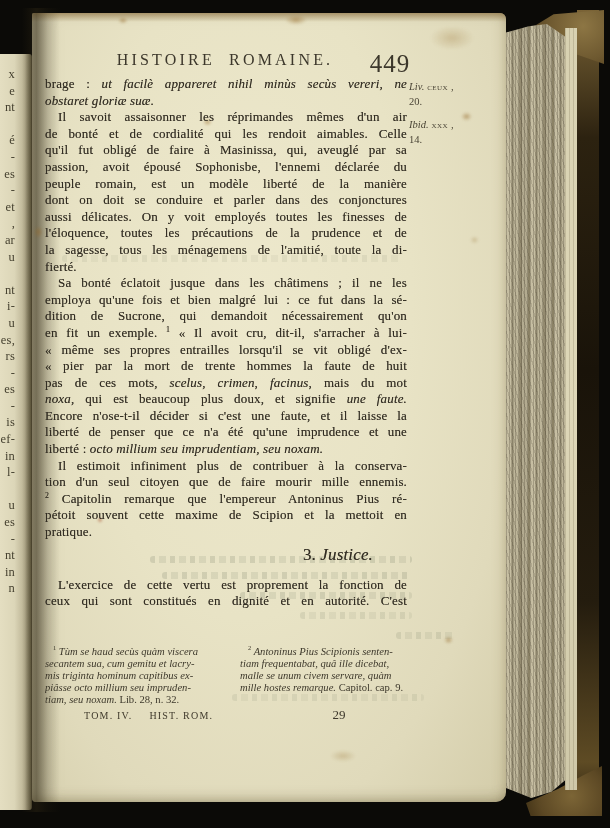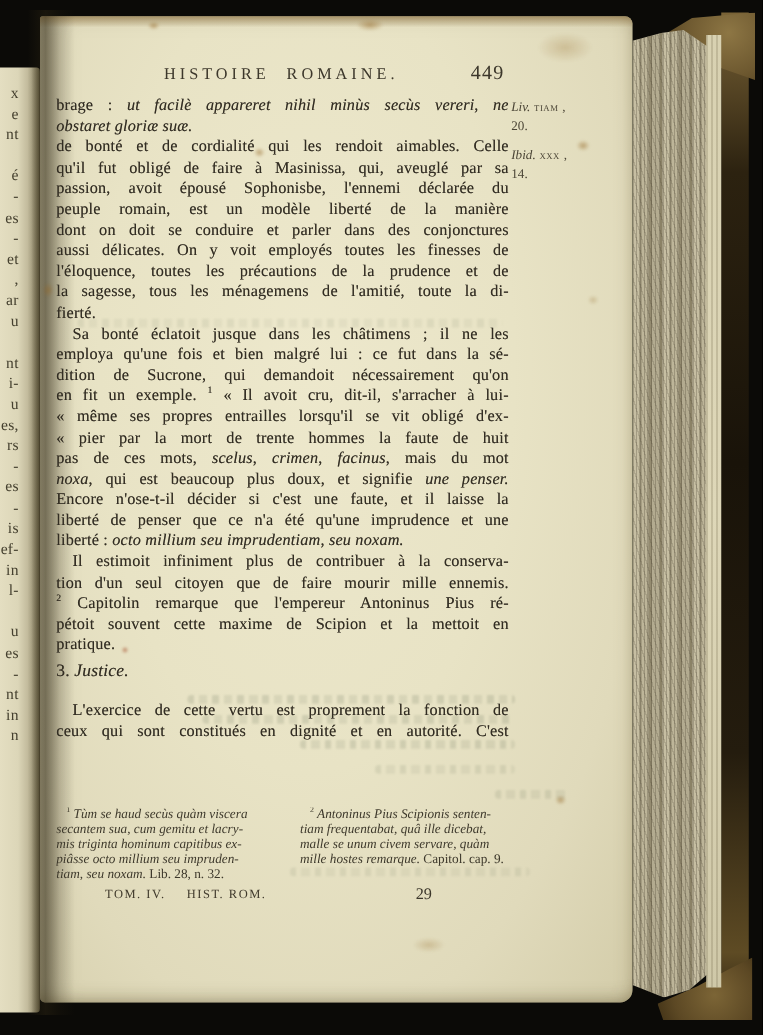--- a/index.html
+++ b/index.html
@@ -69,42 +69,42 @@
   .fox{position:absolute;z-index:5;pointer-events:none;filter:blur(1px);
     background:radial-gradient(closest-side,rgba(148,104,40,.5),rgba(148,104,40,0));}
   .fox.red{background:radial-gradient(closest-side,rgba(158,62,28,.55),rgba(158,62,28,0));}
   .fox.soft{background:radial-gradient(closest-side,rgba(150,112,48,.28),rgba(150,112,48,0));}
   .ghost{position:absolute;z-index:5;height:7px;border-radius:3px;pointer-events:none;
     filter:blur(.7px);opacity:.55;
     background:repeating-linear-gradient(90deg,rgba(104,114,90,.34) 0 5px,rgba(104,114,90,0) 5px 9px,rgba(104,114,90,.24) 9px 16px,rgba(104,114,90,0) 16px 20px);}
   
   .running-title{
     position:absolute;left:45px;top:51px;width:360px;z-index:6;text-align:center;
-    font-size:13px;letter-spacing:3.2px;word-spacing:7px;color:#3c372b;
+    font-size:16px;letter-spacing:3.2px;word-spacing:7px;color:#3c372b;
   }
   .page-number{
     position:absolute;left:366px;top:50px;width:48px;z-index:6;text-align:center;
-    font-size:16px;color:#3c372b;letter-spacing:1px;
+    font-size:25px;color:#3c372b;letter-spacing:1px;
   }
   .margin-notes{
     position:absolute;left:409px;top:79px;width:60px;z-index:6;
     font-size:10.5px;line-height:15px;color:#4b4536;
   }
   .margin-notes .mn-line{height:15px;overflow:hidden;}
   .margin-notes .mn-line.gap{margin-top:8px;}
   .body-block{
     position:absolute;left:45px;top:76px;width:362px;z-index:6;
     font-size:13px;line-height:16.6px;color:#322d23;letter-spacing:.15px;
     text-shadow:0 0 .4px rgba(50,44,32,.55);
   }
   .line{height:16.6px;overflow:hidden;text-align:left;}
   .line.j{text-align:justify;text-align-last:justify;}
   .line.ind{text-indent:13px;}
   .h-line{height:23px;padding-top:6px;margin-bottom:7px;overflow:hidden;
-    text-align:left;font-size:14px;margin-right:34px;}
+    text-align:right;font-size:17px;margin-right:34px;}
   .it{font-style:italic;}
   .sc{font-variant:small-caps;letter-spacing:.4px;}
   .sup{vertical-align:super;font-size:.6em;line-height:0;}
   .footnotes{
     position:absolute;left:45px;top:646px;width:384px;z-index:6;display:flex;gap:9px;
     font-size:10.6px;line-height:11.9px;color:#3d382b;
   }
   .fn-col-left{width:186px;}
   .fn-col-right{width:189px;}
   .fn-line{height:11.9px;overflow:hidden;}
@@ -190,46 +190,47 @@
   <div class="ghost" style="left:162px;top:572px;width:248px;"></div>
   <div class="ghost" style="left:240px;top:592px;width:172px;"></div>
   <div class="ghost" style="left:300px;top:612px;width:112px;opacity:.4;"></div>
   <div class="ghost" style="left:396px;top:632px;width:58px;opacity:.45;"></div>
   <div class="ghost" style="left:232px;top:694px;width:192px;opacity:.35;"></div>
 
   <div class="running-title">HISTOIRE ROMAINE.</div>
   <div class="page-number">449</div>
 
   <div class="margin-notes" id="margin-notes">
-      <div class="mn-line"><span class="it">Liv.</span><span class="sc"> tiam ,</span></div>
+      <div class="mn-line"><span class="it">Liv.</span><span class="sc"> ceux ,</span></div>
       <div class="mn-line"><span>20.</span></div>
       <div class="mn-line gap"><span class="it">Ibid.</span><span class="sc"> xxx ,</span></div>
       <div class="mn-line"><span>14.</span></div>
     </div>
 
   <div class="body-block" id="body-block">
       <div class="line j"><span>brage : </span><span class="it">ut facilè appareret nihil minùs secùs vereri, ne</span></div>
       <div class="line"><span class="it">obstaret gloriæ suæ.</span></div>
+      <div class="line j ind"><span>Il savoit assaisonner les réprimandes mêmes d'un air</span></div>
       <div class="line j"><span>de bonté et de cordialité qui les rendoit aimables. Celle</span></div>
       <div class="line j"><span>qu'il fut obligé de faire à Masinissa, qui, aveuglé par sa</span></div>
       <div class="line j"><span>passion, avoit épousé Sophonisbe, l'ennemi déclarée du</span></div>
       <div class="line j"><span>peuple romain, est un modèle liberté de la manière</span></div>
       <div class="line j"><span>dont on doit se conduire et parler dans des conjonctures</span></div>
       <div class="line j"><span>aussi délicates. On y voit employés toutes les finesses de</span></div>
       <div class="line j"><span>l'éloquence, toutes les précautions de la prudence et de</span></div>
       <div class="line j"><span>la sagesse, tous les ménagemens de l'amitié, toute la di-</span></div>
       <div class="line"><span>fierté.</span></div>
       <div class="line j ind"><span>Sa bonté éclatoit jusque dans les châtimens ; il ne les</span></div>
       <div class="line j"><span>employa qu'une fois et bien malgré lui : ce fut dans la sé-</span></div>
       <div class="line j"><span>dition de Sucrone, qui demandoit nécessairement qu'on</span></div>
       <div class="line j"><span>en fit un exemple. </span><span class="sup">1</span><span> « Il avoit cru, dit-il, s'arracher à lui-</span></div>
       <div class="line j"><span>« même ses propres entrailles lorsqu'il se vit obligé d'ex-</span></div>
       <div class="line j"><span>« pier par la mort de trente hommes la faute de huit</span></div>
       <div class="line j"><span>pas de ces mots, </span><span class="it">scelus</span><span>, </span><span class="it">crimen</span><span>, </span><span class="it">facinus</span><span>, mais du mot</span></div>
-      <div class="line j"><span class="it">noxa</span><span>, qui est beaucoup plus doux, et signifie </span><span class="it">une penser.</span></div>
+      <div class="line j"><span class="it">noxa</span><span>, qui est beaucoup plus doux, et signifie </span><span class="it">une faute.</span></div>
       <div class="line j"><span>Encore n'ose-t-il décider si c'est une faute, et il laisse la</span></div>
       <div class="line j"><span>liberté de penser que ce n'a été qu'une imprudence et une</span></div>
       <div class="line"><span>liberté : </span><span class="it">octo millium seu imprudentiam, seu noxam.</span></div>
       <div class="line j ind"><span>Il estimoit infiniment plus de contribuer à la conserva-</span></div>
       <div class="line j"><span>tion d'un seul citoyen que de faire mourir mille ennemis.</span></div>
       <div class="line j"><span class="sup">2</span><span> Capitolin remarque que l'empereur Antoninus Pius ré-</span></div>
       <div class="line j"><span>pétoit souvent cette maxime de Scipion et la mettoit en</span></div>
       <div class="line"><span>pratique.</span></div>
       <div class="h-line"><span>3. </span><span class="it">Justice.</span></div>
       <div class="line j ind"><span>L'exercice de cette vertu est proprement la fonction de</span></div>

